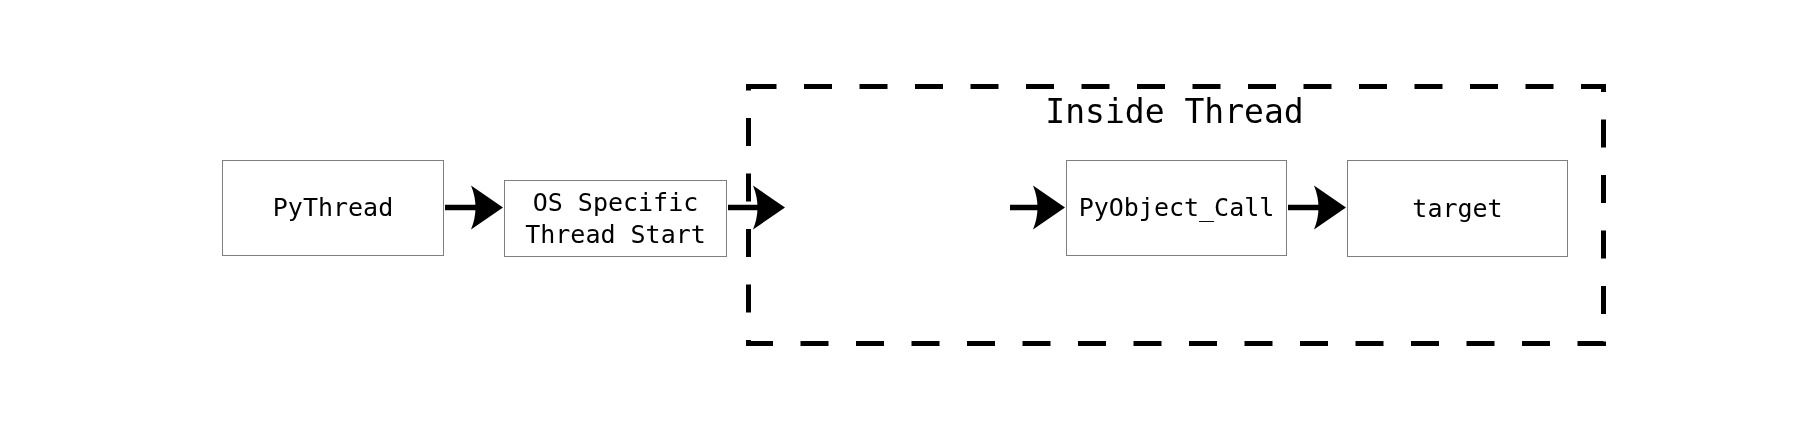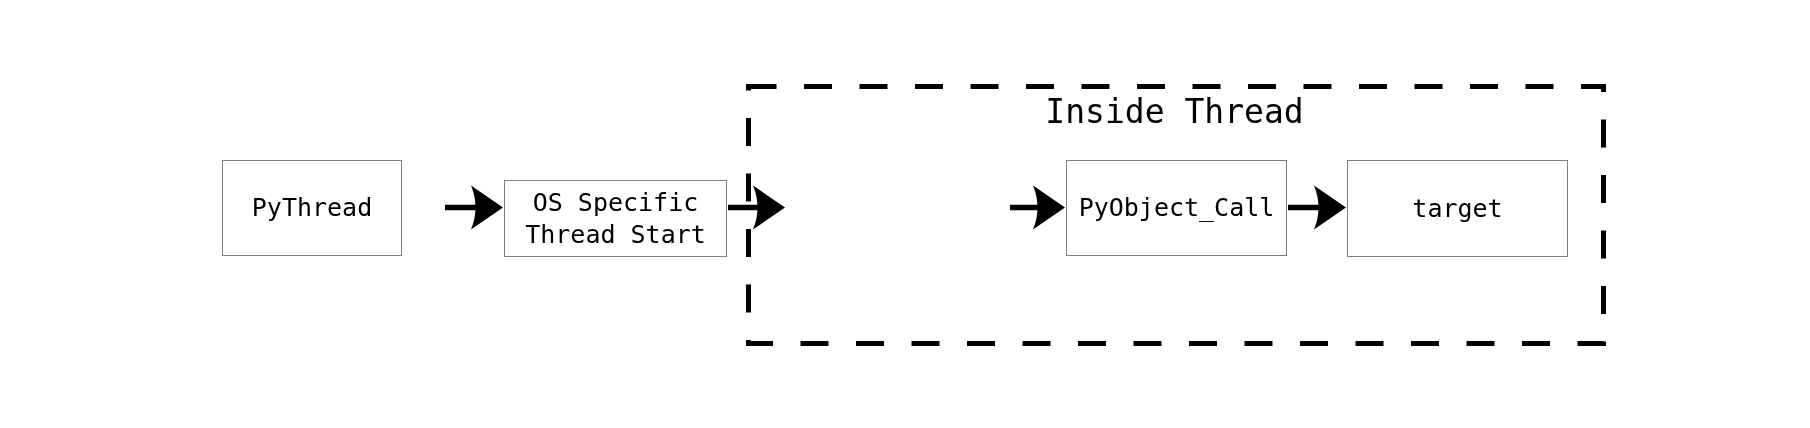--- a/index.html
+++ b/index.html
@@ -30,21 +30,21 @@
     background: #ffffff;
     display: flex;
     align-items: center;
     justify-content: center;
     text-align: center;
     font-size: 25px;
     line-height: 32px;
     white-space: pre-line;
   }
   .node-label { white-space: pre-line; }
-  .node-pythread        { left: 222px;  top: 160px; width: 180px; height: 96px; justify-content: center; }
+  .node-pythread        { left: 222px;  top: 160px; width: 222px; height: 96px; justify-content: center; }
   .node-os-start        { left: 504px;  top: 160px; width: 223px; height: 77px; margin-top: 20px; }
   .node-t-bootstrap     { left: 786px;  top: 160px; width: 223px; height: 96px; }
   .node-pyobject-call   { left: 1066px; top: 160px; width: 221px; height: 96px; }
   .node-target          { left: 1347px; top: 160px; width: 221px; height: 97px; }
   .container-label {
     position: absolute;
     left: 746px;
     top: 97px;
     width: 857px;
     text-align: center;

